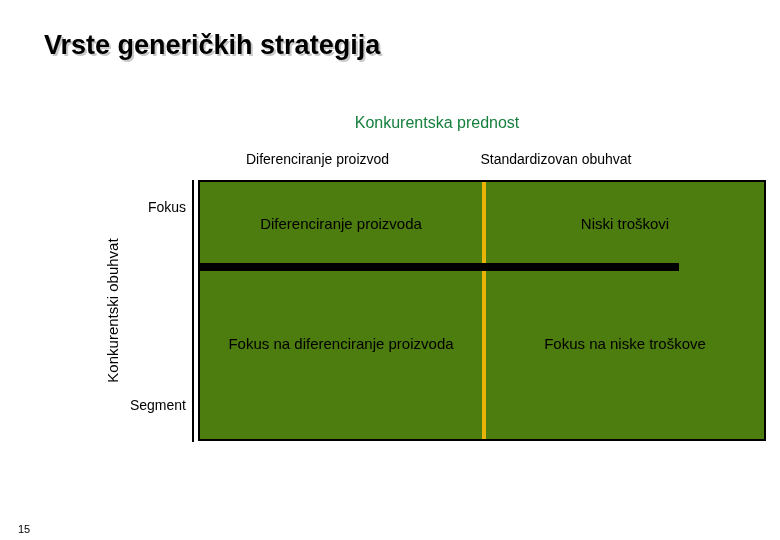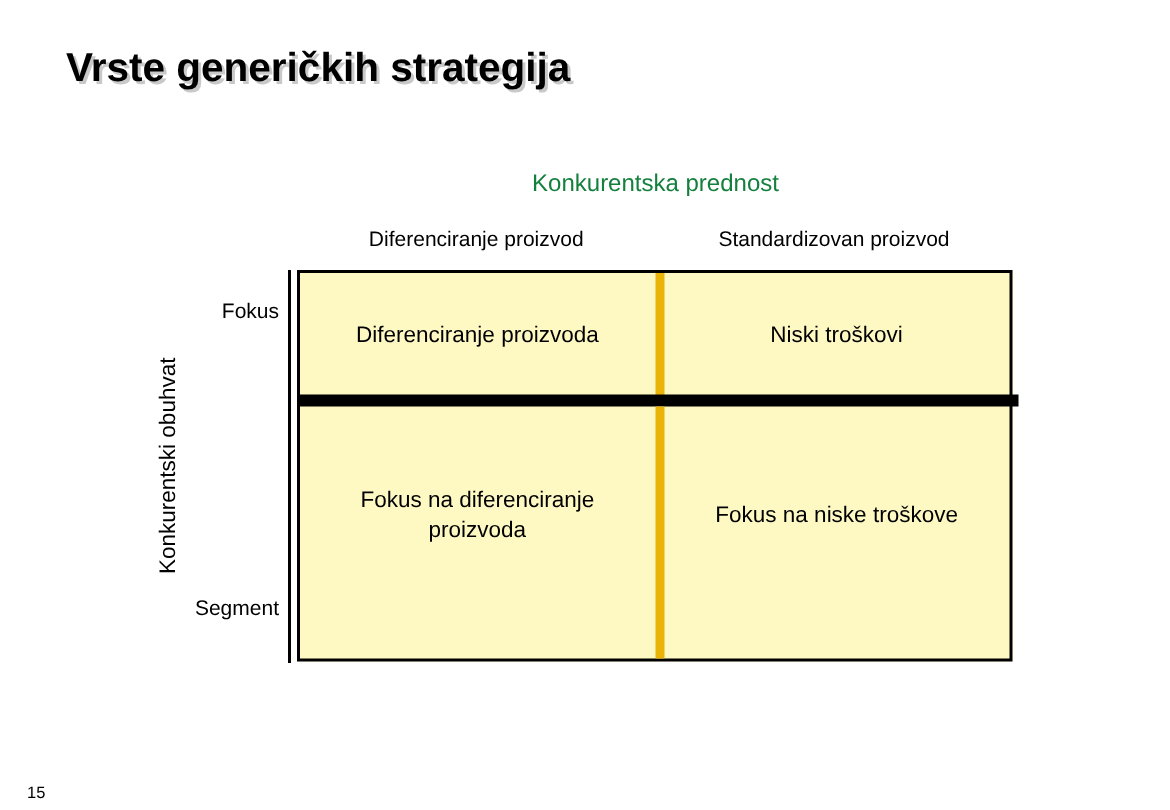--- a/index.html
+++ b/index.html
@@ -118,25 +118,25 @@
     width: 2px;
     height: 262px;
     background: #000000;
   }
 
   
   #matrix {
     position: absolute;
     left: 198px;
     top: 174px;
-    width: 477px;
+    width: 568px;
     height: 261px;
     box-sizing: border-box;
     border: 2px solid #000000;
-    background: #fef9c3;
+    background: #4d7c0f;
   }
 
   .matrix-row {
     position: absolute;
     left: 0;
     width: 100%;
     box-sizing: border-box;
     display: flex;
   }
   #matrix-row-0 {
@@ -161,21 +161,21 @@
     padding: 0 6px;
   }
   #matrix-row-0 .matrix-cell {
     align-items: center;
   }
   #matrix-row-1 .matrix-cell {
     align-items: center;
     padding-bottom: 22px;
   }
   .matrix-cell.cell-right {
-    border-left: 6px solid #eab308;
+    border-left: 4px solid #eab308;
     text-align: center;
   }
 
   
   #row-divider {
     position: absolute;
     left: -2px;
     top: 81px;
     width: 481px;
     height: 8px;
@@ -197,21 +197,21 @@
 <div id="slide">
 
   <div id="slide-title">Vrste generičkih strategija</div>
 
   <div id="diagram">
 
     <div id="top-axis-title">Konkurentska prednost</div>
 
     <div class="col-header" id="col-header-0">Diferenciranje proizvod</div>
 
-    <div class="col-header" id="col-header-1">Standardizovan proizvod</div>
+    <div class="col-header" id="col-header-1">Standardizovan obuhvat</div>
 
     <div id="left-axis-title">Konkurentski obuhvat</div>
 
     <div class="row-label" id="row-label-0">Fokus</div>
 
     <div class="row-label" id="row-label-1">Segment</div>
 
     <div id="axis-spine"></div>
 
     <div id="matrix">

